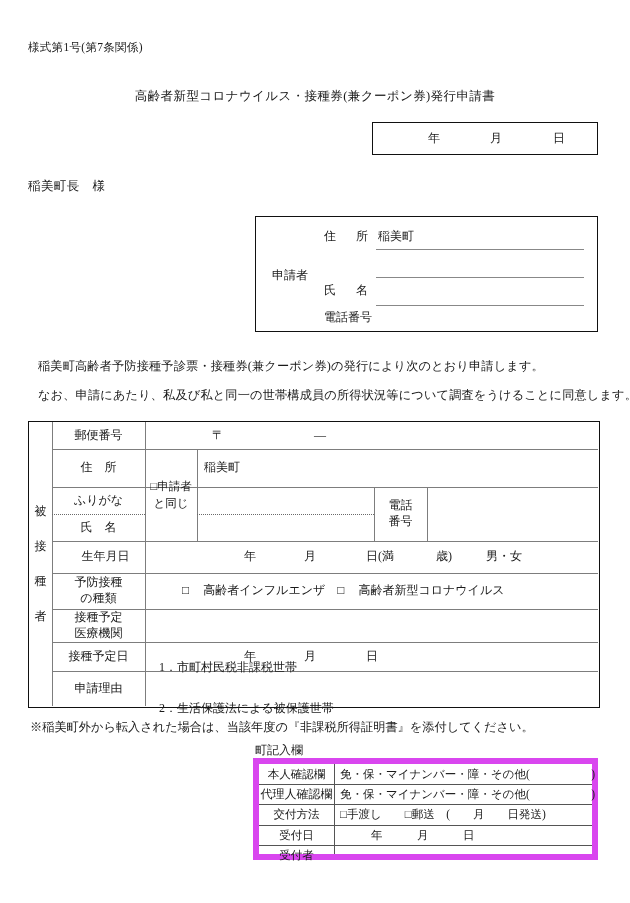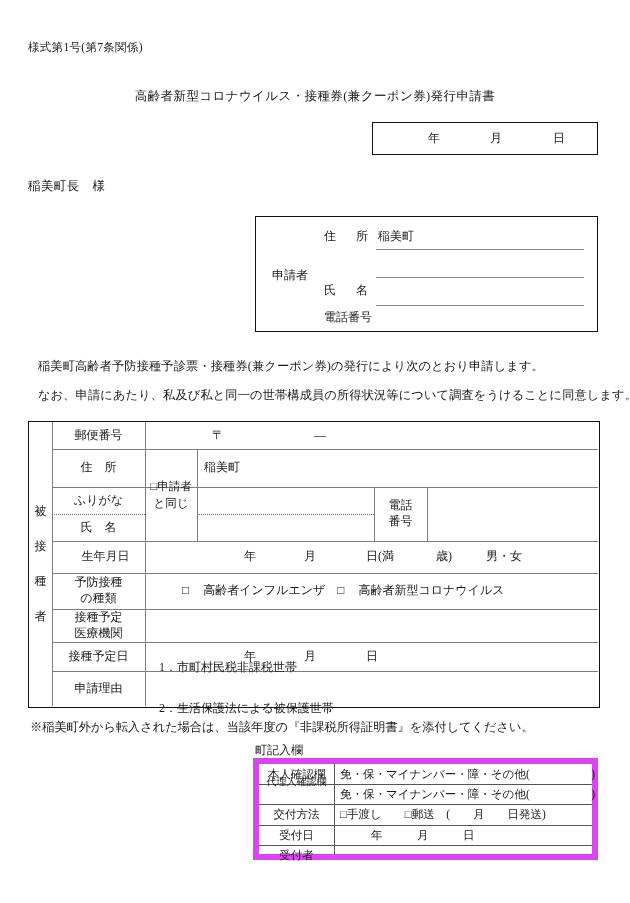--- a/index.html
+++ b/index.html
@@ -326,21 +326,21 @@
     <div class="hline" style="top:40px;"></div>
     <div class="hline" style="top:61px;"></div>
     <div class="hline" style="top:81px;"></div>
 
     <div class="tcell lab" style="left:0;  top:0;   width:75px; height:20px;">本人確認欄</div>
     <div class="tcell val" style="left:76px; top:0;  width:268px; height:20px;">
       <span>免・保・マイナンバー・障・その他(</span>
       <span class="paren-right">)</span>
     </div>
 
-    <div class="tcell lab" style="left:0;  top:8px; width:75px; height:20px; font-size:10px;text-align:center;">代理人確認欄</div>
+    <div class="tcell lab" style="left:0;  top:20px; width:75px; height:20px; font-size:12px;text-align:center;">代理人確認欄</div>
     <div class="tcell val" style="left:76px; top:20px; width:268px; height:20px;">
       <span>免・保・マイナンバー・障・その他(</span>
       <span class="paren-right">)</span>
     </div>
 
     <div class="tcell lab" style="left:0;  top:40px; width:75px; height:21px;">交付方法</div>
     <div class="tcell val" style="left:76px; top:40px; width:268px; height:21px;">□手渡し　　□郵送　(　　月　　日発送)</div>
 
     <div class="tcell lab" style="left:0;  top:61px; width:75px; height:20px;">受付日</div>
     <div class="tcell val" style="left:76px; top:61px; width:268px; height:20px; padding-left:36px;">年　　　月　　　日</div>

